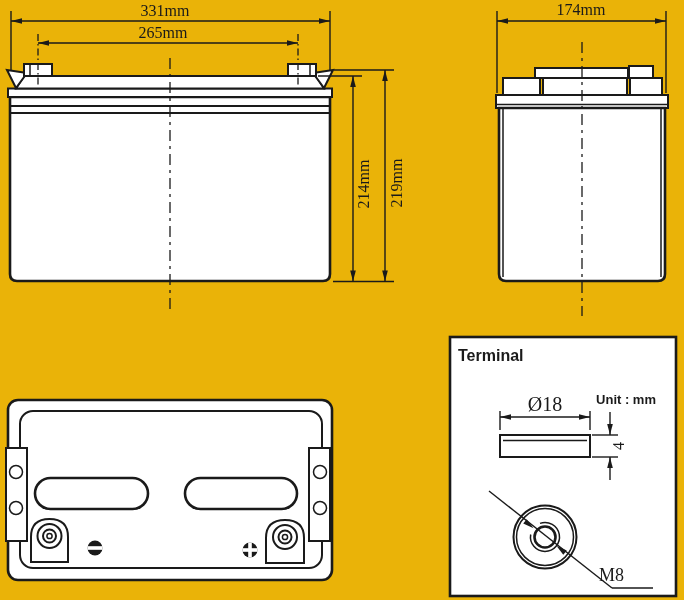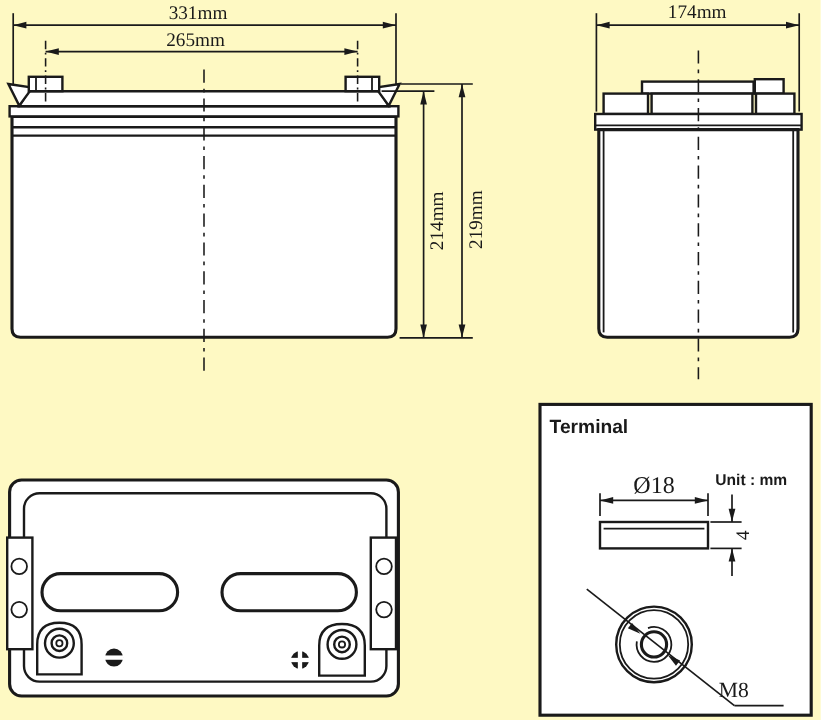--- a/index.html
+++ b/index.html
@@ -1,16 +1,16 @@
 <!DOCTYPE html>
 <html><head>
 <meta charset="utf-8">
 <style>
   html,body{margin:0;padding:0;background:#ffffff;}
-  .canvas{position:relative;width:684px;height:600px;background:#fef9c3;overflow:hidden;}
+  .canvas{position:relative;width:684px;height:600px;background:#eab308;overflow:hidden;}
   svg{display:block;}
   .ln{stroke:#1a1a1a;stroke-width:2;fill:none;}
   .ln-thick{stroke:#1a1a1a;stroke-width:2.6;fill:none;}
   .ln-thin{stroke:#1a1a1a;stroke-width:1.5;fill:none;}
   .solid{fill:#ffffff;}
   .blackfill{fill:#1a1a1a;stroke:none;}
   .whitefill{fill:#ffffff;stroke:none;}
   .dimline{stroke:#1a1a1a;stroke-width:1.4;fill:none;}
   .cline{stroke:#1a1a1a;stroke-width:1.3;fill:none;stroke-dasharray:11 5 3 5;}
   .cline-sm{stroke:#1a1a1a;stroke-width:1.3;fill:none;stroke-dasharray:7 3 1.5 3;}

